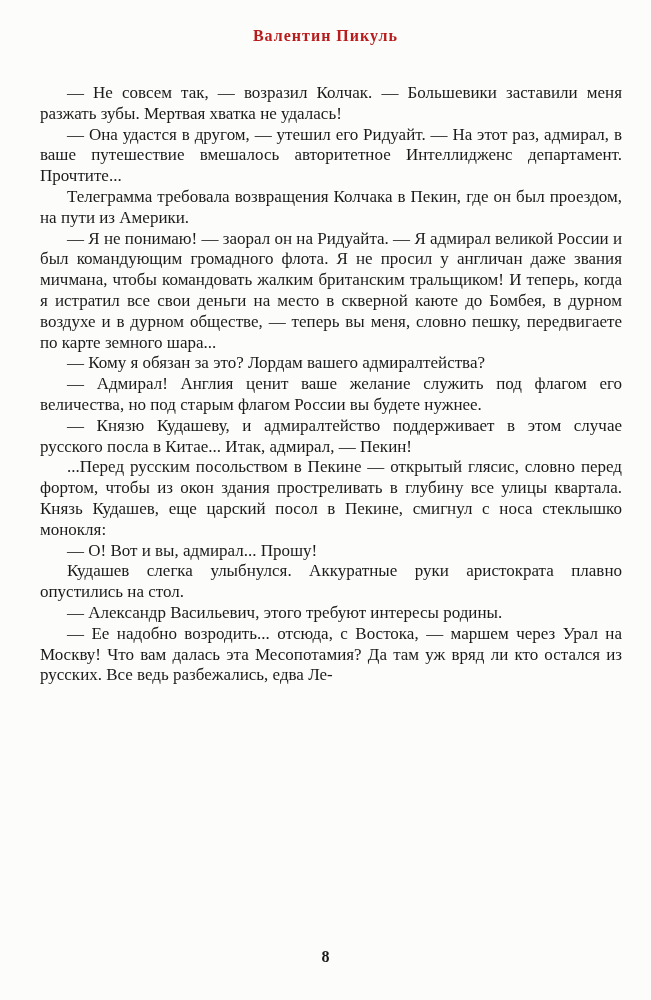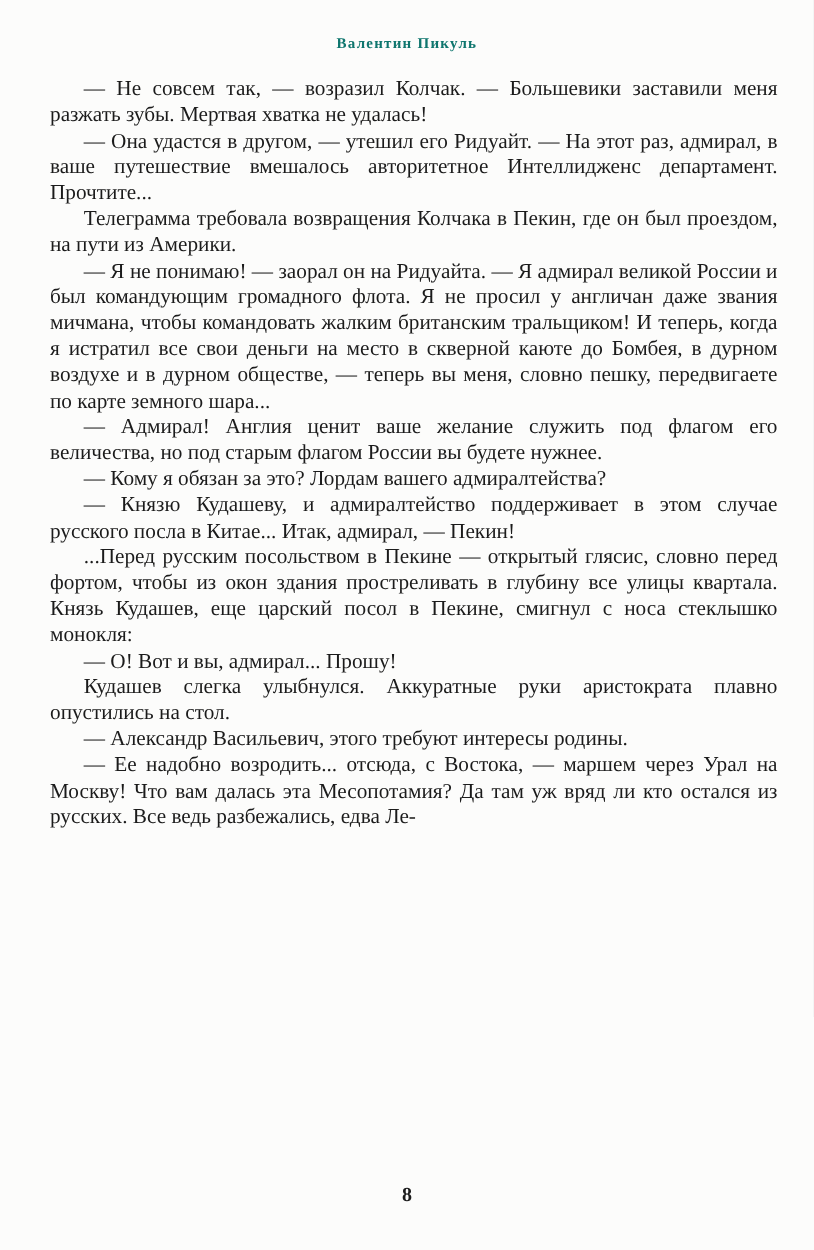--- a/index.html
+++ b/index.html
@@ -14,27 +14,27 @@
     margin: 0 auto;
     background: #fcfcfb;
     color: #1b1b1b;
     font-family: "Liberation Serif", "DejaVu Serif", serif;
     overflow: hidden;
     box-sizing: border-box;
   }
   .running-head {
     text-align: center;
     font-weight: bold;
-    font-size: 12px;
+    font-size: 16px;
     letter-spacing: 1px;
     padding-top: 27px;
-    color: #0f766e;
+    color: #b91c1c;
   }
   .body-text {
-    margin: 19px 29px 0 40px;
+    margin: 38px 29px 0 40px;
     font-size: 17px;
     line-height: 20.8px;
     text-align: justify;
   }
   .body-text p {
     margin: 0;
     padding: 0;
     text-indent: 27px;
   }
   .folio {
@@ -52,22 +52,22 @@
 <body>
 
 <div class="page">
   <div class="running-head">Валентин Пикуль</div>
 
   <div class="body-text" id="page-body">
       <p>— Не совсем так, — возразил Колчак. — Большевики заставили меня разжать зубы. Мертвая хватка не удалась!</p>
       <p>— Она удастся в другом, — утешил его Ридуайт. — На этот раз, адмирал, в ваше путешествие вмешалось авторитетное Интеллидженс департамент. Прочтите...</p>
       <p>Телеграмма требовала возвращения Колчака в Пекин, где он был проездом, на пути из Америки.</p>
       <p>— Я не понимаю! — заорал он на Ридуайта. — Я адмирал великой России и был командующим громадного флота. Я не просил у англичан даже звания мичмана, чтобы командовать жалким британским тральщиком! И теперь, когда я истратил все свои деньги на место в скверной каюте до Бомбея, в дурном воздухе и в дурном обществе, — теперь вы меня, словно пешку, передвигаете по карте земного шара...</p>
+      <p>— Кому я обязан за это? Лордам вашего адмиралтейства?</p>
       <p>— Адмирал! Англия ценит ваше желание служить под флагом его величества, но под старым флагом России вы будете нужнее.</p>
-      <p>— Кому я обязан за это? Лордам вашего адмиралтейства?</p>
       <p>— Князю Кудашеву, и адмиралтейство поддерживает в этом случае русского посла в Китае... Итак, адмирал, — Пекин!</p>
       <p>...Перед русским посольством в Пекине — открытый глясис, словно перед фортом, чтобы из окон здания простреливать в глубину все улицы квартала. Князь Кудашев, еще царский посол в Пекине, смигнул с носа стеклышко монокля:</p>
       <p>— О! Вот и вы, адмирал... Прошу!</p>
       <p>Кудашев слегка улыбнулся. Аккуратные руки аристократа плавно опустились на стол.</p>
       <p>— Александр Васильевич, этого требуют интересы родины.</p>
       <p>— Ее надобно возродить... отсюда, с Востока, — маршем через Урал на Москву! Что вам далась эта Месопотамия? Да там уж вряд ли кто остался из русских. Все ведь разбежались, едва Ле-</p>
     </div>
 
   <div class="folio">8</div>
 </div>

